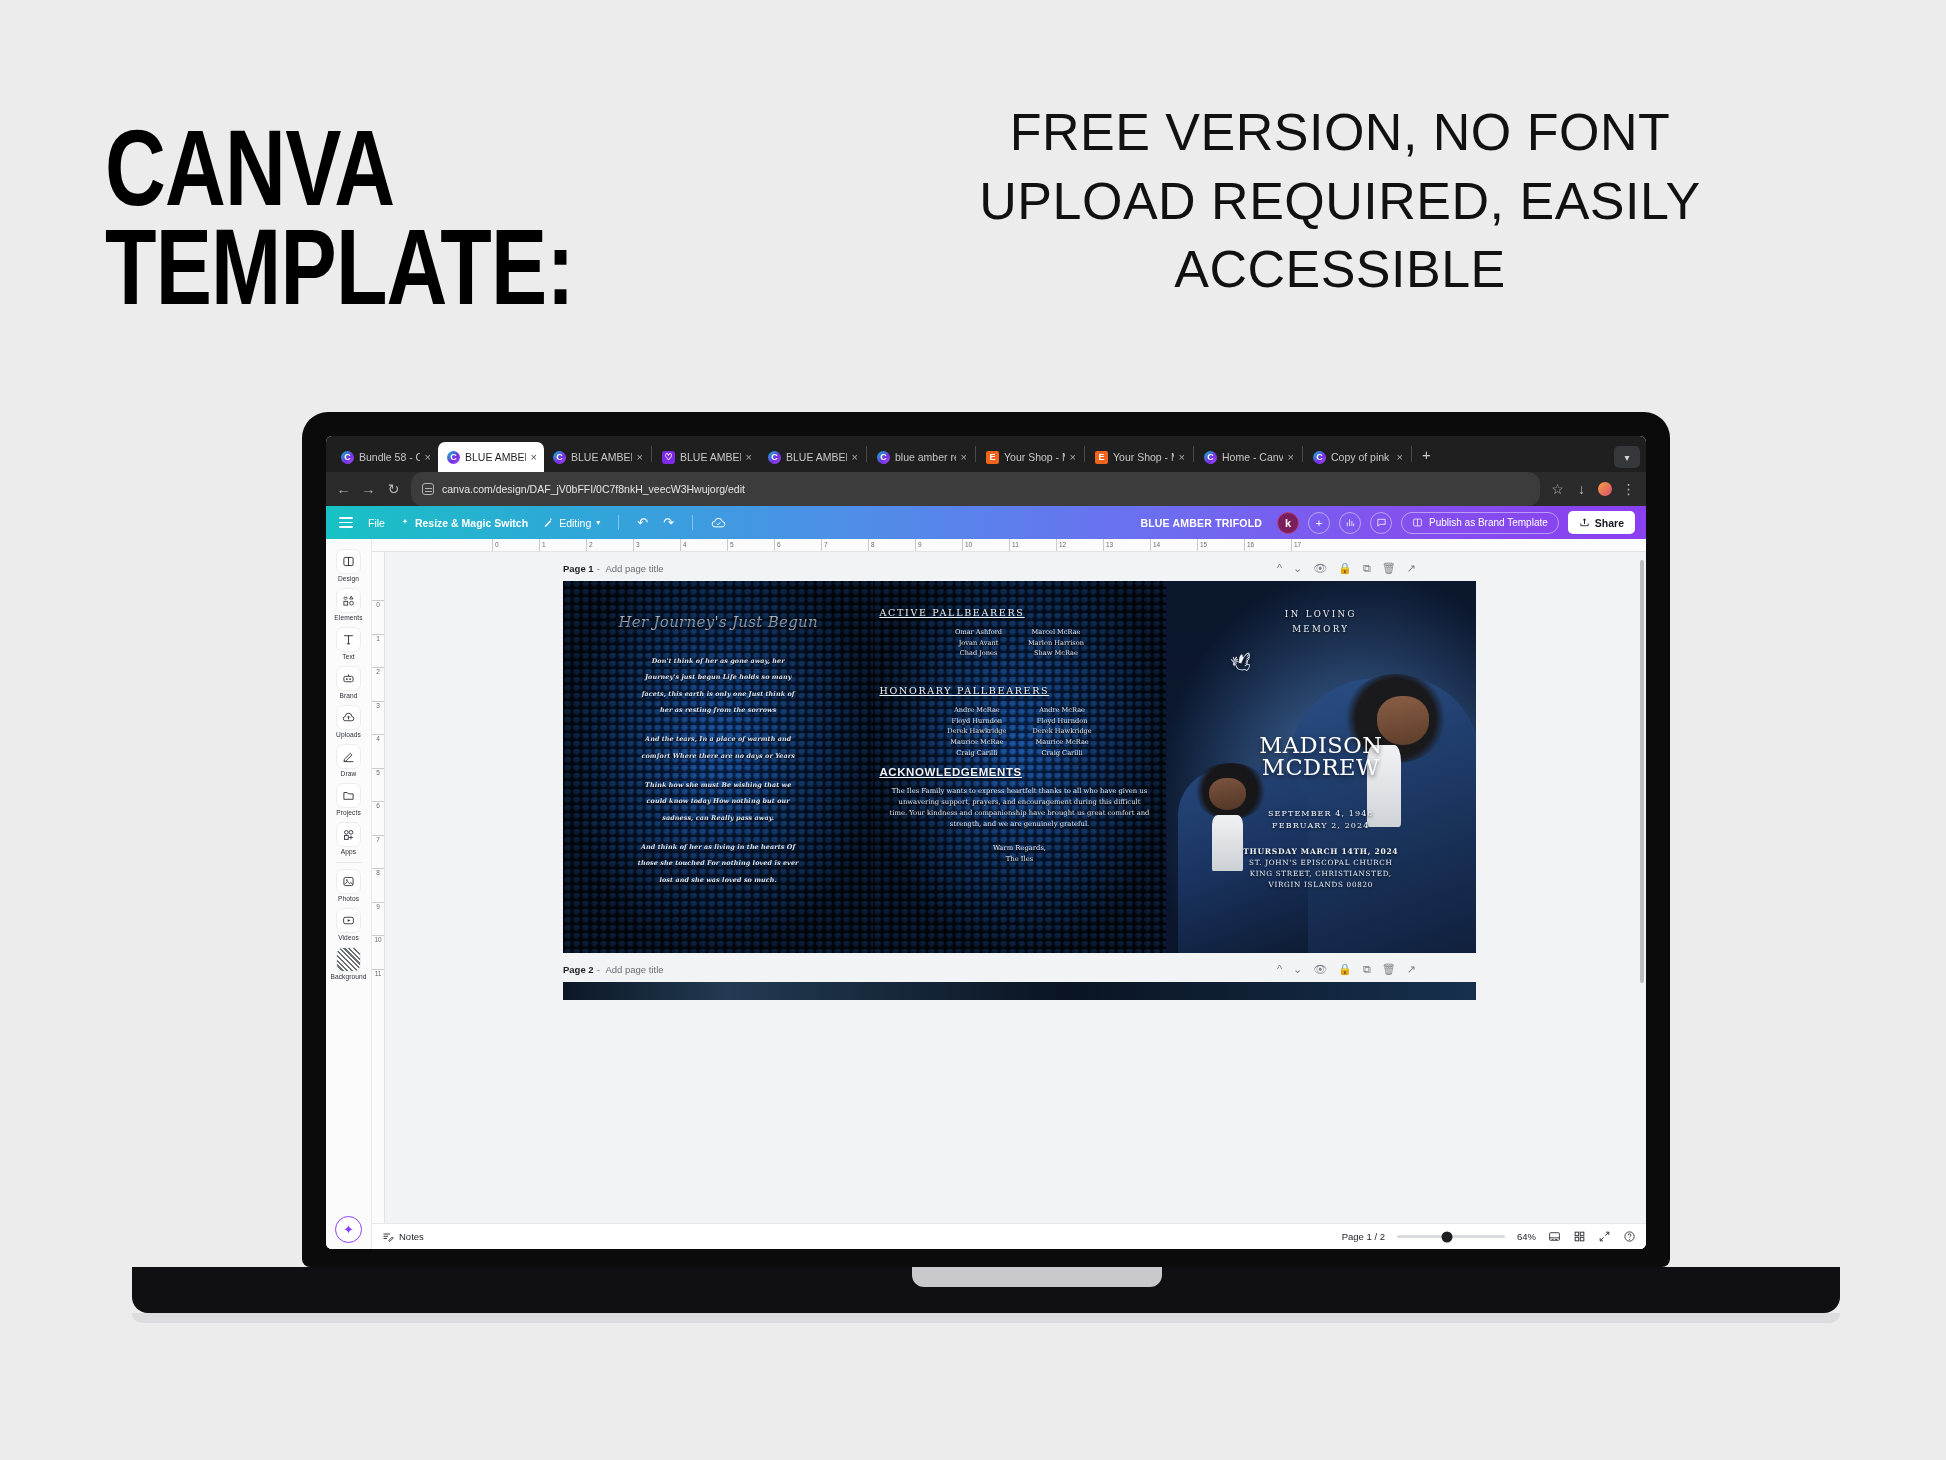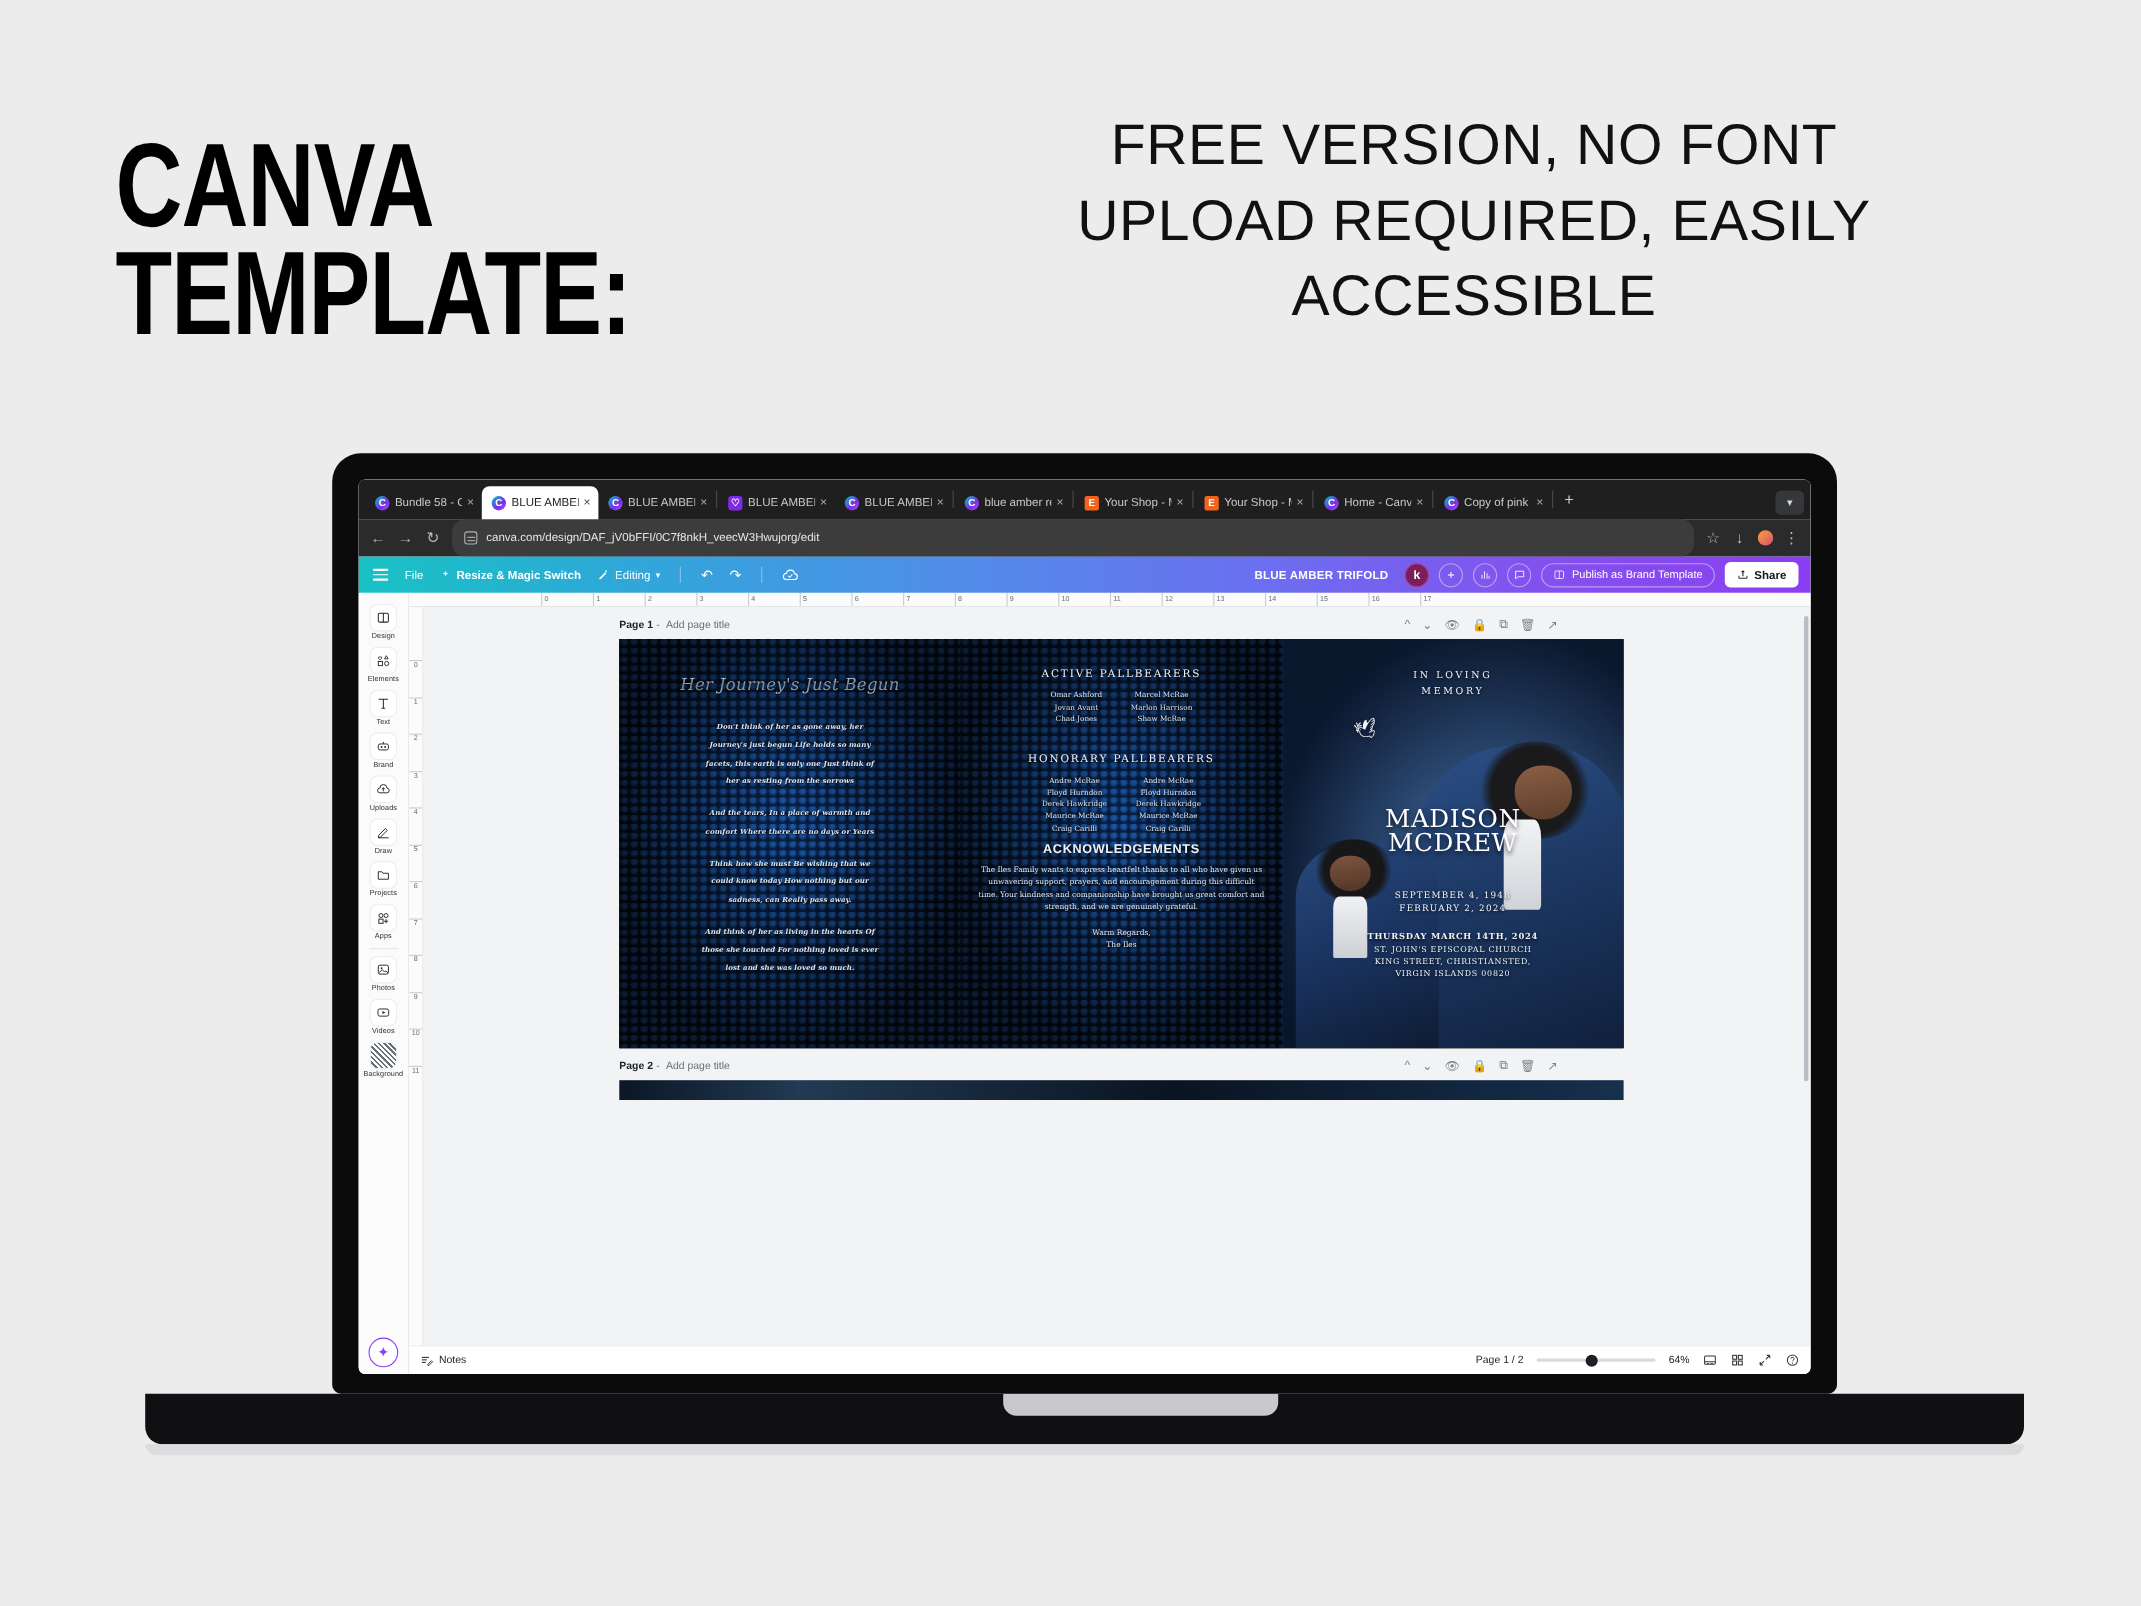--- a/index.html
+++ b/index.html
@@ -230,23 +230,24 @@
   }
   .poem { margin-top: 22px; text-align: center; }
   .poem p {
     font-family: "DejaVu Serif", serif; font-style: italic; font-weight: 700;
     font-size: 6.4px; line-height: 2.55; color: #dbe4f0; letter-spacing: .1px;
     text-shadow: 0 1px 1px rgba(0,0,0,.85);
   }
   .poem .gap { height: 13px; }
 
   .sec-title {
-    font-family: "DejaVu Serif", serif; text-align: center; font-size: 9.5px;
+    font-family: "DejaVu Serif", serif; text-align: left; font-size: 9.5px;
     letter-spacing: 1.7px; color: #f0f4fa; margin: 26px 0 9px;
     text-shadow: 0 1px 2px rgba(0,0,0,.8);
+    text-decoration: underline;
   }
   .sec-title.ack {
     font-family: "Liberation Sans", sans-serif; font-weight: 700; font-size: 11.5px;
     letter-spacing: .6px; margin: 8px 0 8px;
   }
   .bearer-cols { display: flex; justify-content: center; gap: 26px; }
   .bearer-cols div { text-align: center; }
   .bearer-cols p, .ack-body p {
     font-family: "DejaVu Serif", serif; font-size: 6.6px; line-height: 1.62;
     color: #e2e9f3; text-shadow: 0 1px 1px rgba(0,0,0,.8);

